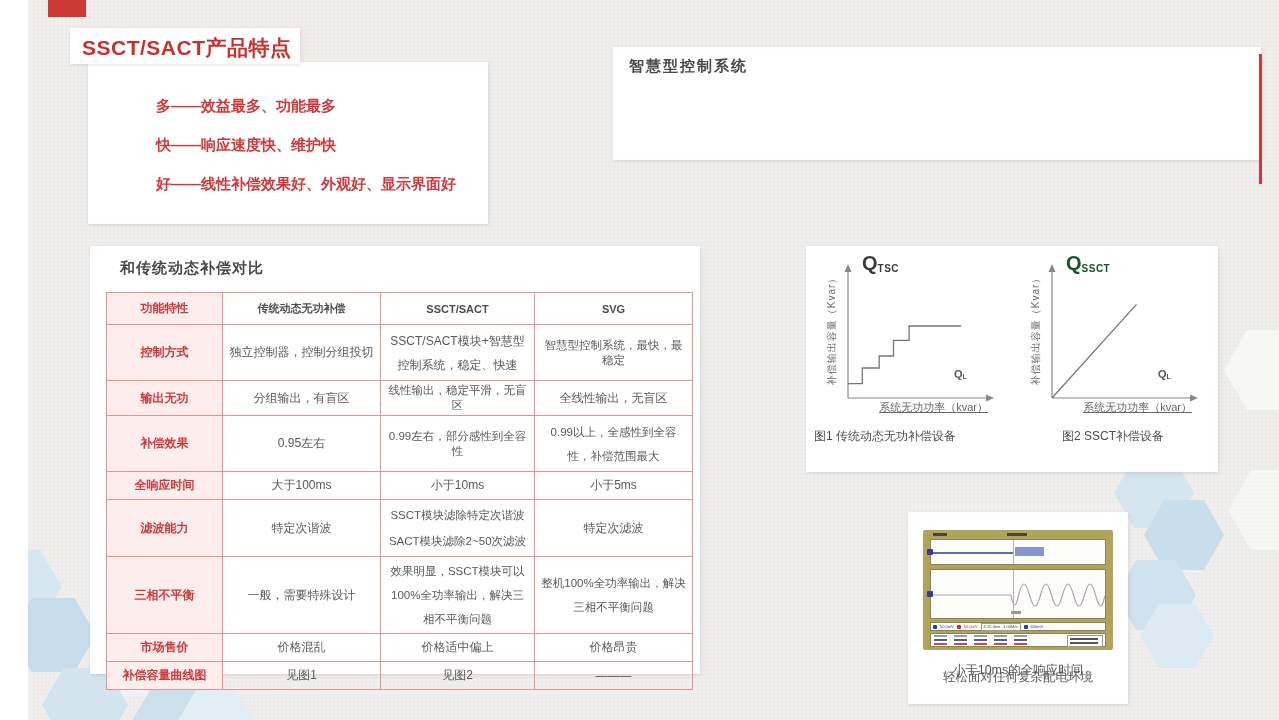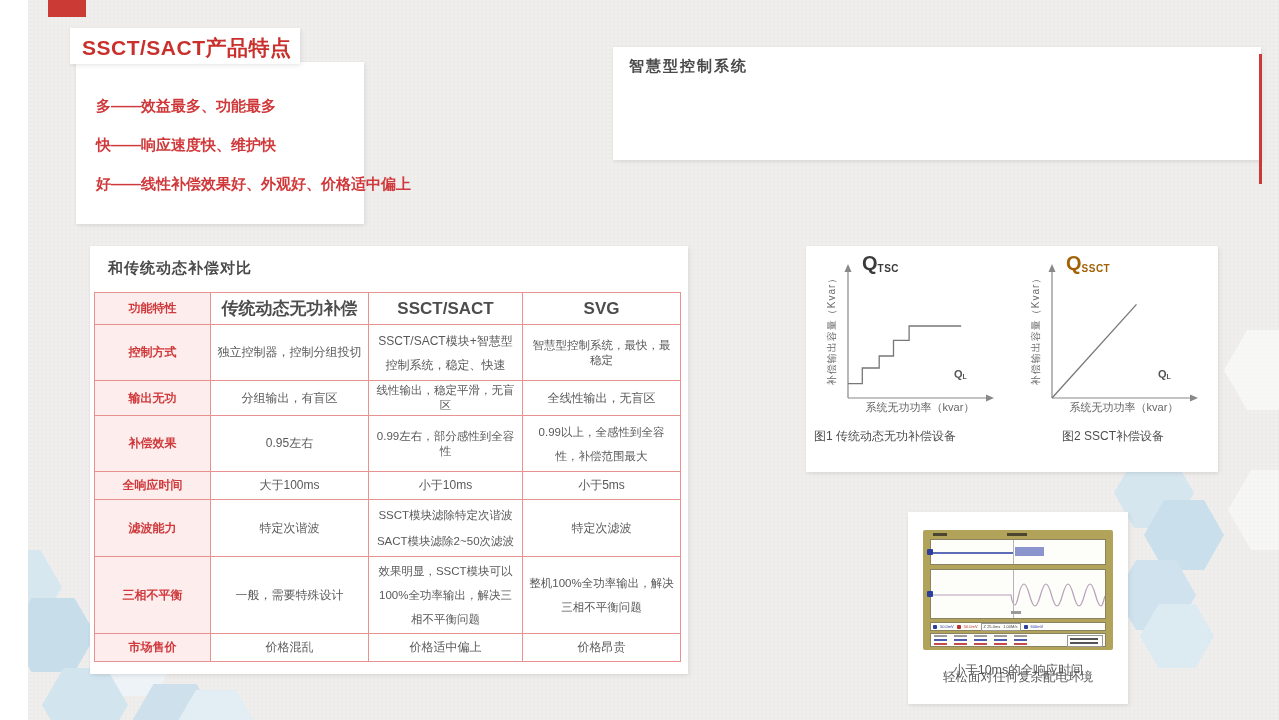--- a/index.html
+++ b/index.html
@@ -10,55 +10,55 @@
          background-size:4px 4px;overflow:hidden;margin-left:28px;}
   .hex{position:absolute;clip-path:polygon(25% 0%,75% 0%,100% 50%,75% 100%,25% 100%,0% 50%);z-index:0;}
   .panel{position:absolute;background:#ffffff;z-index:1;
          box-shadow:0 1px 3px rgba(0,0,0,.06),2px 2px 6px rgba(0,0,0,.05);}
   
   .corner-tag{position:absolute;left:20px;top:0;width:38px;height:17px;background:#cb3a35;z-index:2;}
   
   .title-box{left:42px;top:28px;width:230px;height:36px;z-index:3;}
   .title-box h1{margin:0;padding:6px 0 0 12px;font-size:21px;font-weight:bold;color:#c9302c;letter-spacing:.5px;}
   
-  .features-box{left:48px;top:62px;width:288px;height:162px;z-index:2;}
+  .features-box{left:60px;top:62px;width:352px;height:162px;z-index:2;padding-left:48px;}
   .features-list{margin:0;padding:24px 0 0 20px;list-style:none;}
   .features-list li{font-size:15px;font-weight:bold;color:#d0393b;line-height:39px;white-space:nowrap;}
   
   .smart-box{left:585px;top:47px;width:648px;height:113px;}
   .smart-box h2{margin:0;padding:10px 0 0 16px;font-size:15px;font-weight:bold;color:#4a4a4a;letter-spacing:2px;}
   .smart-box p{margin:12px 14px 0 14px;font-size:13px;color:#595959;line-height:27px;
                text-align:justify;text-indent:2em;}
   .red-accent{position:absolute;left:1231px;top:54px;width:3px;height:130px;background:#cb3a35;z-index:2;}
   
-  .cmp-box{left:62px;top:246px;width:598px;height:428px;}
+  .cmp-box{left:62px;top:246px;width:598px;height:428px;padding-left:12px;}
   .cmp-box h2{margin:0;padding:13px 0 0 18px;font-size:15px;font-weight:bold;color:#4a4a4a;letter-spacing:1px;}
   table.cmp{border-collapse:collapse;table-layout:fixed;width:586px;margin:14px 0 0 4px;
             font-size:12px;color:#595959;}
   table.cmp col.c1{width:116px}table.cmp col.c2{width:158px}
   table.cmp col.c3{width:154px}table.cmp col.c4{width:158px}
   table.cmp th,table.cmp td{border:1px solid #e89191;text-align:center;padding:2px 6px;}
-  table.cmp th{color:#4d4d4d;font-size:17px;height:27px;}
+  table.cmp th{color:#4d4d4d;font-size:11px;height:27px;}
   table.cmp th.rowhead,table.cmp td.rowhead{background:#fdeded;color:#d0393b;font-weight:bold;font-size:12px;}
   tr.h-s{height:28px}tr.h-m{height:30px}tr.h-l{height:56px}tr.h-xl{height:58px}
   td.left{text-align:left;padding:4px 8px;line-height:24px;}
   td.preline{white-space:pre-line;line-height:26px;}
   td.sm{font-size:11.5px;}
   
   .charts-box{left:778px;top:246px;width:412px;height:226px;}
   .fig{position:absolute;top:4px;width:196px;height:218px;}
   .fig.f1{left:8px}.fig.f2{left:212px}
   .fig svg.plot{position:absolute;left:10px;top:8px;}
   .qlabel{position:absolute;left:48px;top:2px;font-weight:bold;}
   .qmain{font-size:20px;}
   .qsub{font-size:10px;vertical-align:-2px;letter-spacing:.5px;}
-  .q-dark{color:#3a3a3a}.q-red{color:#a16207}
+  .q-dark{color:#3a3a3a}.q-red{color:#14532d}
   .ylab{position:absolute;left:-48px;top:72px;width:132px;text-align:center;
         transform:rotate(-90deg);font-size:10px;color:#666;white-space:nowrap;letter-spacing:1px;}
-  .xlab{position:absolute;left:31px;top:150px;width:150px;text-align:center;font-size:11px;color:#666;}
+  .xlab{position:absolute;left:24px;top:150px;width:150px;text-align:right;font-size:11px;color:#666;text-decoration:underline;}
   .qend{position:absolute;left:140px;top:118px;font-size:11px;font-weight:bold;color:#555;}
   .qend .s{font-size:7px;vertical-align:-1px;}
   .figcap{position:absolute;top:178px;left:0;width:196px;font-size:12px;color:#4d4d4d;}
   .figcap.ind{padding-left:44px;box-sizing:border-box;}
   
   .scope-box{left:880px;top:512px;width:220px;height:192px;}
   .scope{position:absolute;left:15px;top:18px;width:190px;height:120px;background:#b2a35b;border-radius:2px;}
   .sc-toplab{position:absolute;top:3px;height:3px;background:#4c4630;}
   .sc-panel{position:absolute;left:7px;width:176px;background:#fdfdfa;border:1px solid #8a8363;box-sizing:border-box;}
   .sc-p1{top:9px;height:26px;}
@@ -110,21 +110,21 @@
   <div class="corner-tag"></div>
 
   <div class="panel title-box">
     <h1>SSCT/SACT产品特点</h1>
   </div>
 
   <div class="panel features-box">
     <ul class="features-list">
       <li>多——效益最多、功能最多</li>
       <li>快——响应速度快、维护快</li>
-      <li>好——线性补偿效果好、外观好、价格适中偏上</li>
+      <li>好——线性补偿效果好、外观好、显示界面好</li>
     </ul>
   </div>
 
   <div class="panel smart-box">
     <h2>智慧型控制系统</h2>
   </div>
   <div class="red-accent"></div>
 
   <div class="panel cmp-box">
     <h2>和传统动态补偿对比</h2>
@@ -177,20 +177,26 @@
         <td class="rowhead">三相不平衡</td>
         <td>一般，需要特殊设计</td>
         <td class="left sm">效果明显，SSCT模块可以100%全功率输出，解决三相不平衡问题</td>
         <td class="left sm">整机100%全功率输出，解决三相不平衡问题</td>
       </tr>
       <tr class="h-s">
         <td class="rowhead">市场售价</td>
         <td>价格混乱</td>
         <td>价格适中偏上</td>
         <td>价格昂贵</td>
+      </tr>
+      <tr class="h-s">
+        <td class="rowhead">补偿容量曲线图</td>
+        <td>见图1</td>
+        <td>见图2</td>
+        <td>———</td>
       </tr>
     </tbody>
       </table>
   </div>
 
   <div class="panel charts-box">
 
     <div class="fig f1">
       <svg class="plot" width="176" height="150">
         <line class="axisline" x1="24" y1="140" x2="24" y2="12"></line>

